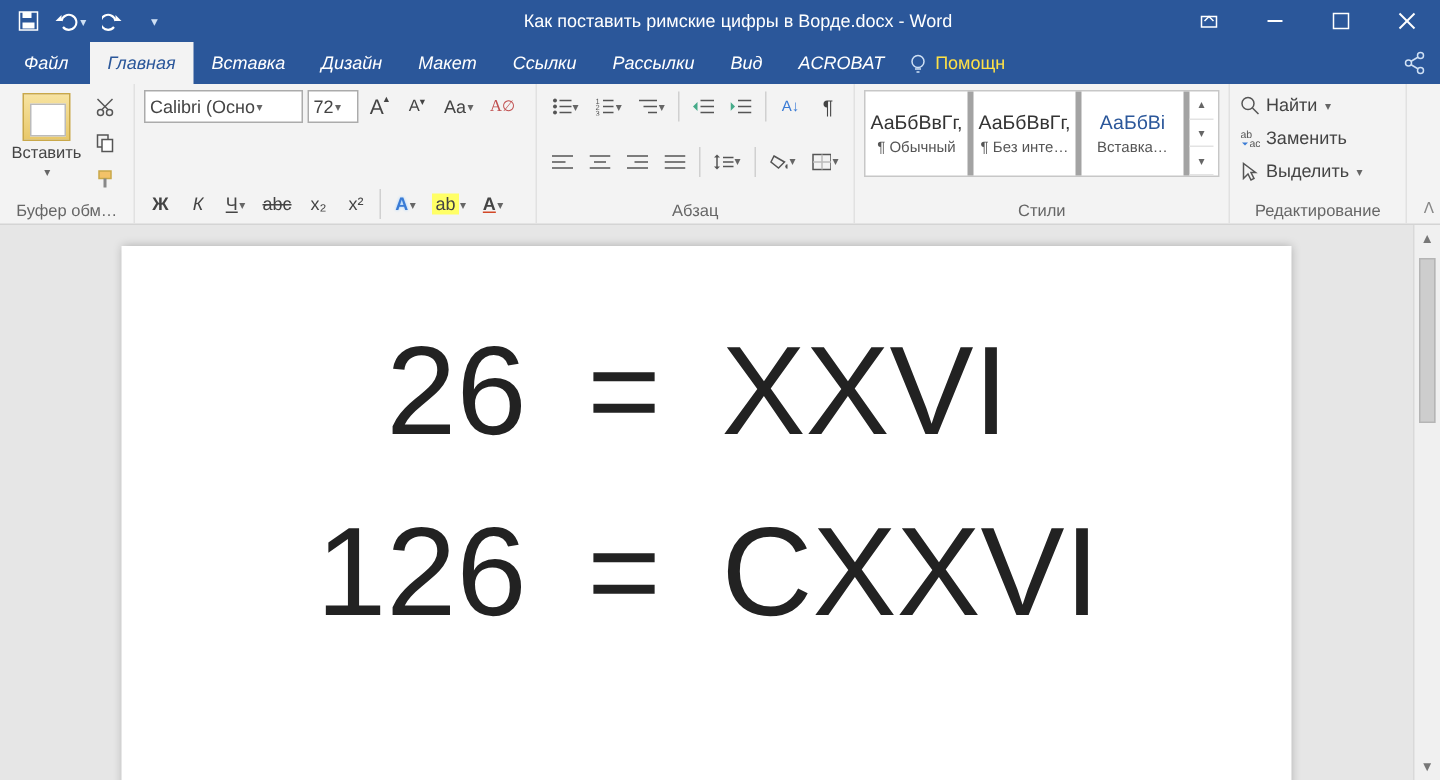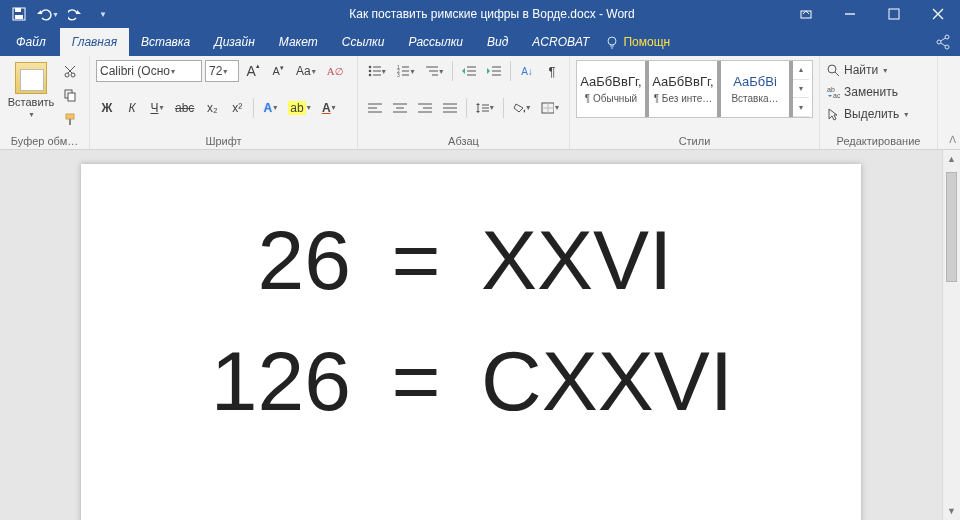--- a/index.html
+++ b/index.html
@@ -225,21 +225,20 @@
         </div>
       <div class="btn">
           <span style="background:#ffff66;padding:0 2px">ab</span>
           <span class="caret">▾</span>
         </div>
       <div class="btn">
           <span class="underline-red" style="font-weight:bold">A</span>
           <span class="caret">▾</span>
         </div>
     </div>
-    <div class="label">Шрифт</div>
   </div>
 
   <div class="group" style="width:212px">
     <div class="row">
       <div class="btn">
           <svg width="14" height="12">
             <circle cx="2" cy="2" r="1.3" fill="#555"></circle>
             <line x1="5" y1="2" x2="14" y2="2" stroke="#555"></line>
             <circle cx="2" cy="6" r="1.3" fill="#555"></circle>
             <line x1="5" y1="6" x2="14" y2="6" stroke="#555"></line>

